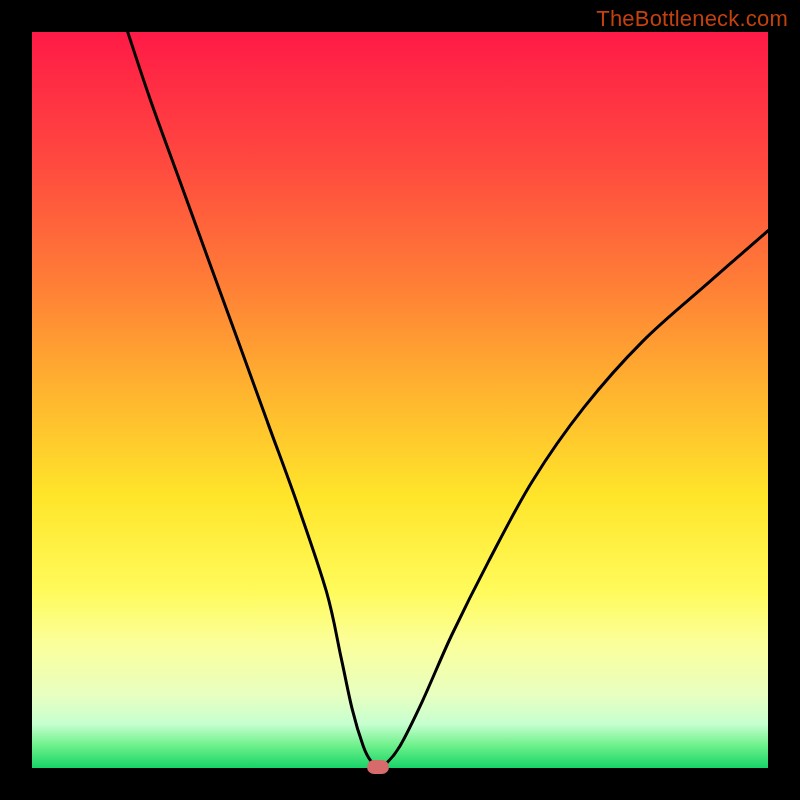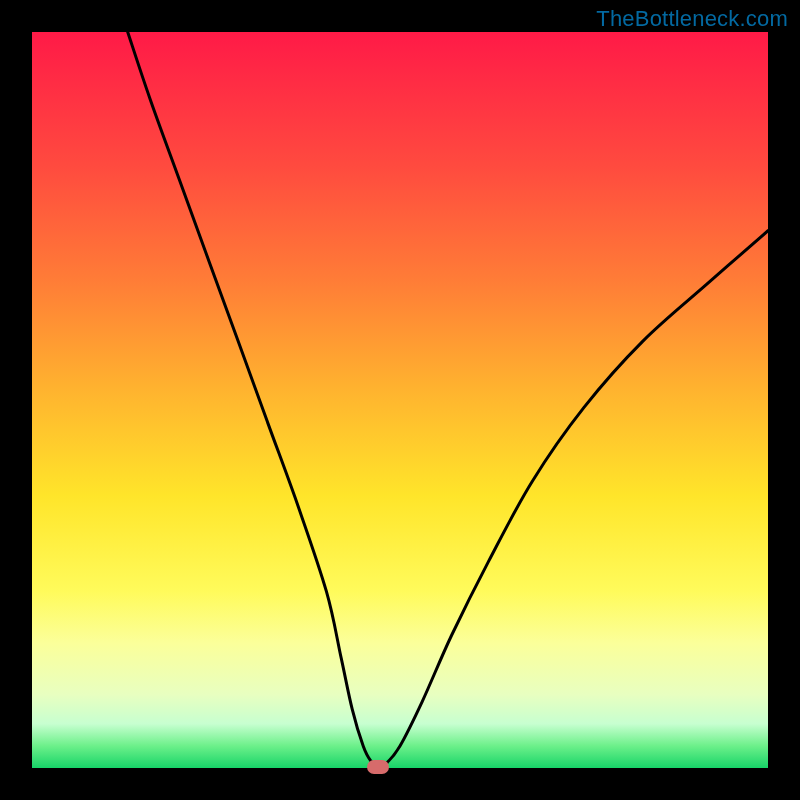--- a/index.html
+++ b/index.html
@@ -37,21 +37,21 @@
       #e8ffc0 90%,
       #c7ffd0 94%,
       #6cf08a 97%,
       #17d468 100%
     );
   }
   .watermark {
     position: absolute;
     top: 6px;
     right: 12px;
-    color: #0369a1;
+    color: #c2410c;
     font-size: 22px;
     letter-spacing: 0.2px;
     user-select: none;
   }
   svg.curve {
     position: absolute;
     top: 0;
     left: 0;
     width: 736px;
     height: 736px;

